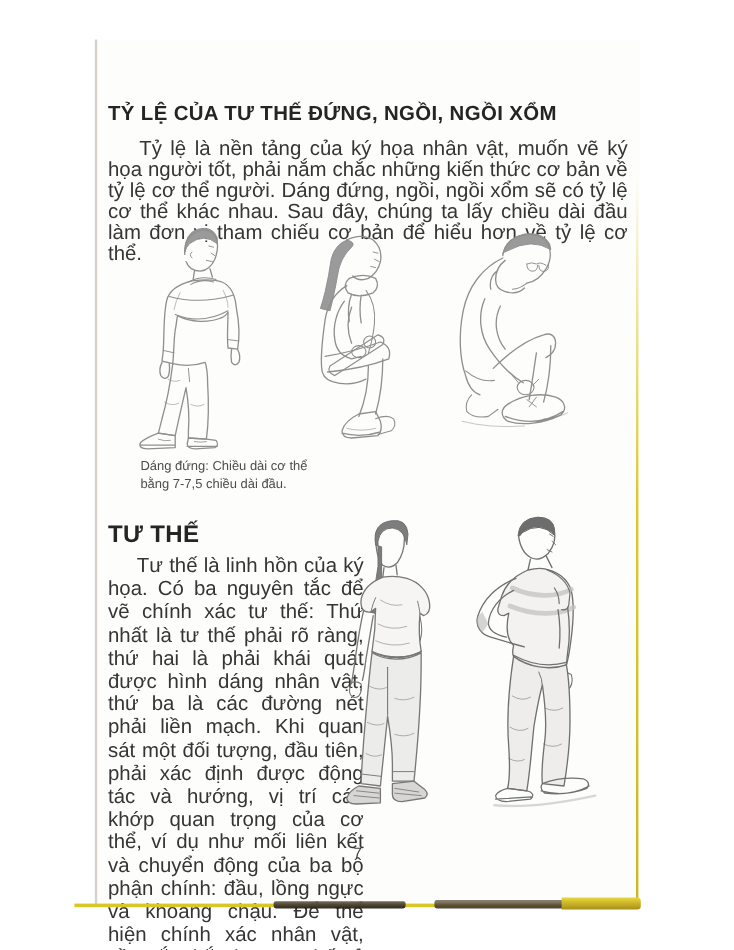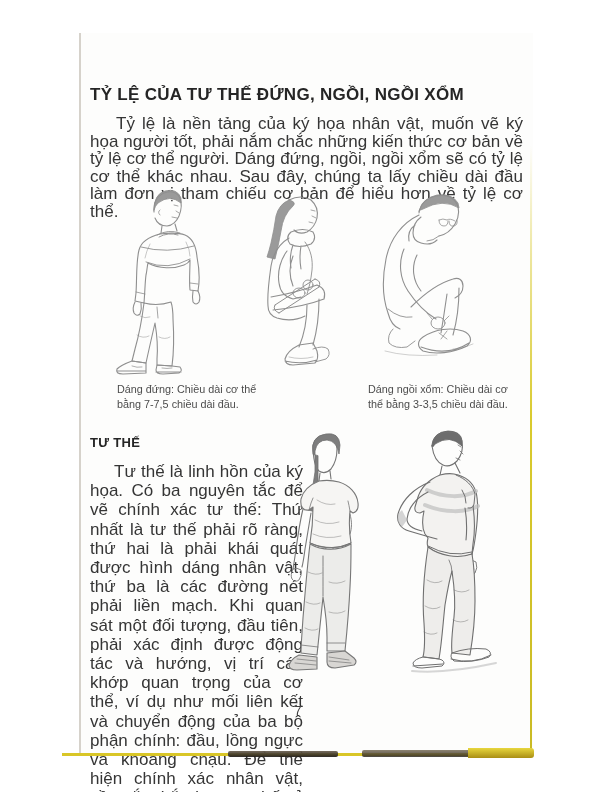--- a/index.html
+++ b/index.html
@@ -19,21 +19,21 @@
   .h1{
     position:absolute;left:9px;top:52px;width:440px;
     font-size:17px;font-weight:bold;color:#252525;letter-spacing:.3px;
   }
   .body-text{
     font-size:17px;color:#353535;text-align:justify;
   }
   .para1{position:absolute;left:9px;top:82px;width:433px;line-height:17.6px;text-indent:26px;}
   .h2{
     position:absolute;left:9px;top:402px;
-    font-size:13px;font-weight:bold;color:#252525;letter-spacing:.3px;
+    font-size:20px;font-weight:bold;color:#252525;letter-spacing:.3px;
   }
   .para2{position:absolute;left:9px;top:429px;width:213px;line-height:19.2px;text-indent:24px;}
   .caption{
     position:absolute;top:349px;width:144px;
     font-size:10.8px;line-height:14.6px;color:#4c4c4c;
   }
   .cap1{left:9px;margin-left:27px;} .cap2{left:155px;} .cap3{left:287px;}
   .fig{position:absolute;}
   .fig svg{display:block;}
   .page-number{
@@ -135,21 +135,20 @@
         <path d="M75,126 l-5,-6 M87,128 l5,-5" stroke-width=".8"></path>
         <path d="M66,144 C78,136 94,134 106,138 C114,141 116,148 110,153 C96,160 78,162 66,158 C60,154 60,148 66,144 Z M64,154 Q90,164 112,150"></path>
         <path d="M82,140 l8,6 M90,138 l-6,8" stroke-width=".8"></path>
         <path d="M36,136 Q30,142 32,150 Q38,156 50,154 L58,148" stroke-width=".9"></path>
         <path d="M28,158 q22,6 52,4 M96,156 q10,0 20,-5" stroke-width=".7" opacity=".6"></path>
       </g>
     </svg>
   </div>
 
   <div class="caption cap1">Dáng đứng: Chiều dài cơ thể bằng 7-7,5 chiều dài đầu.</div>
-  <div class="caption cap3">Dáng ngồi xổm: Chiều dài cơ thể bằng 3-3,5 chiều dài đầu.</div>
 
   <div class="h2">TƯ THẾ</div>
 
   <div class="body-text para2">Tư thế là linh hồn của ký họa. Có ba nguyên tắc để vẽ chính xác tư thế: Thứ nhất là tư thế phải rõ ràng, thứ hai là phải khái quát được hình dáng nhân vật, thứ ba là các đường nét phải liền mạch. Khi quan sát một đối tượng, đầu tiên, phải xác định được động tác và hướng, vị trí các khớp quan trọng của cơ thể, ví dụ như mối liên kết và chuyển động của ba bộ phận chính: đầu, lồng ngực và khoang chậu. Để thể hiện chính xác nhân vật, cần nắm bắt được tư thế, tỷ lệ và kết cấu cơ thể.</div>
 
   <div class="fig" style="left:203px;top:399px;">
     <svg width="95" height="240" viewBox="0 0 95 240">
       <g stroke="#777777" fill="none" stroke-width="1.1" stroke-linecap="round" stroke-linejoin="round">
         <path d="M29,13 Q33,3 43,4 Q53,5 53,17 Q53,29 47,37 Q41,43 35,39 Q29,33 29,13 Z"></path>
         <path d="M29,22 Q26,4 42,2 Q55,0 56,13 L55,22 Q53,9 43,8 Q33,8 31,19 L31,40 Q29,54 27,64 Q26,72 24,78 L32,80 Q35,60 34,44 L34,24 Z" fill="#7d7d7d" stroke="#707070" stroke-width=".8"></path>

